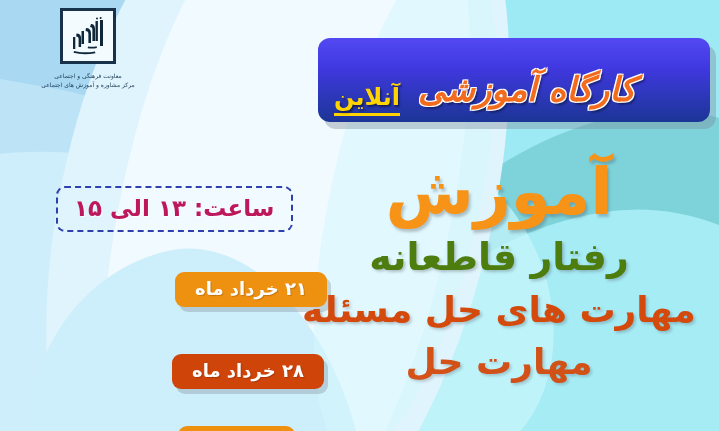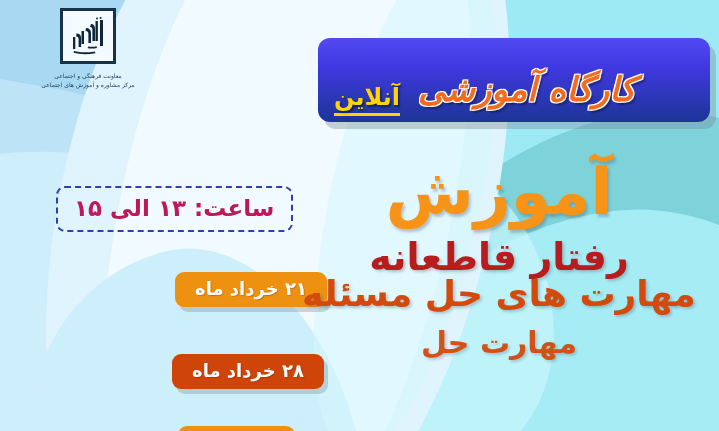--- a/index.html
+++ b/index.html
@@ -181,30 +181,31 @@
     position:absolute;right:20px;top:160px;width:400px;
     text-align:center;direction:rtl;
   }
   .t-line{font-weight:bold;white-space:nowrap;line-height:1;}
   .t-amoozesh{
     font-size:64px;color:#f79317;
     text-shadow:2px 3px 3px rgba(80,90,100,.35);
     margin-bottom:14px;
   }
   .t-raftar{
-    font-size:38px;color:#b91c1c;
+    font-size:38px;color:#4d7c0f;
     text-shadow:2px 2px 3px rgba(80,90,100,.32);
+    margin-bottom:16px;
   }
   .t-maharat{
     font-size:36px;color:#d4490c;
     text-shadow:2px 2px 3px rgba(80,90,100,.32);
     margin-bottom:16px;
   }
   .t-fourth{
-    font-size:30px;color:#d4490c;
+    font-size:36px;color:#d4490c;
     text-shadow:2px 2px 3px rgba(80,90,100,.30);
     opacity:.95;
   }
 </style>
 </head>
 <body>
 
 <div id="poster">
 
   <div class="bg-layer bg-base"></div>

